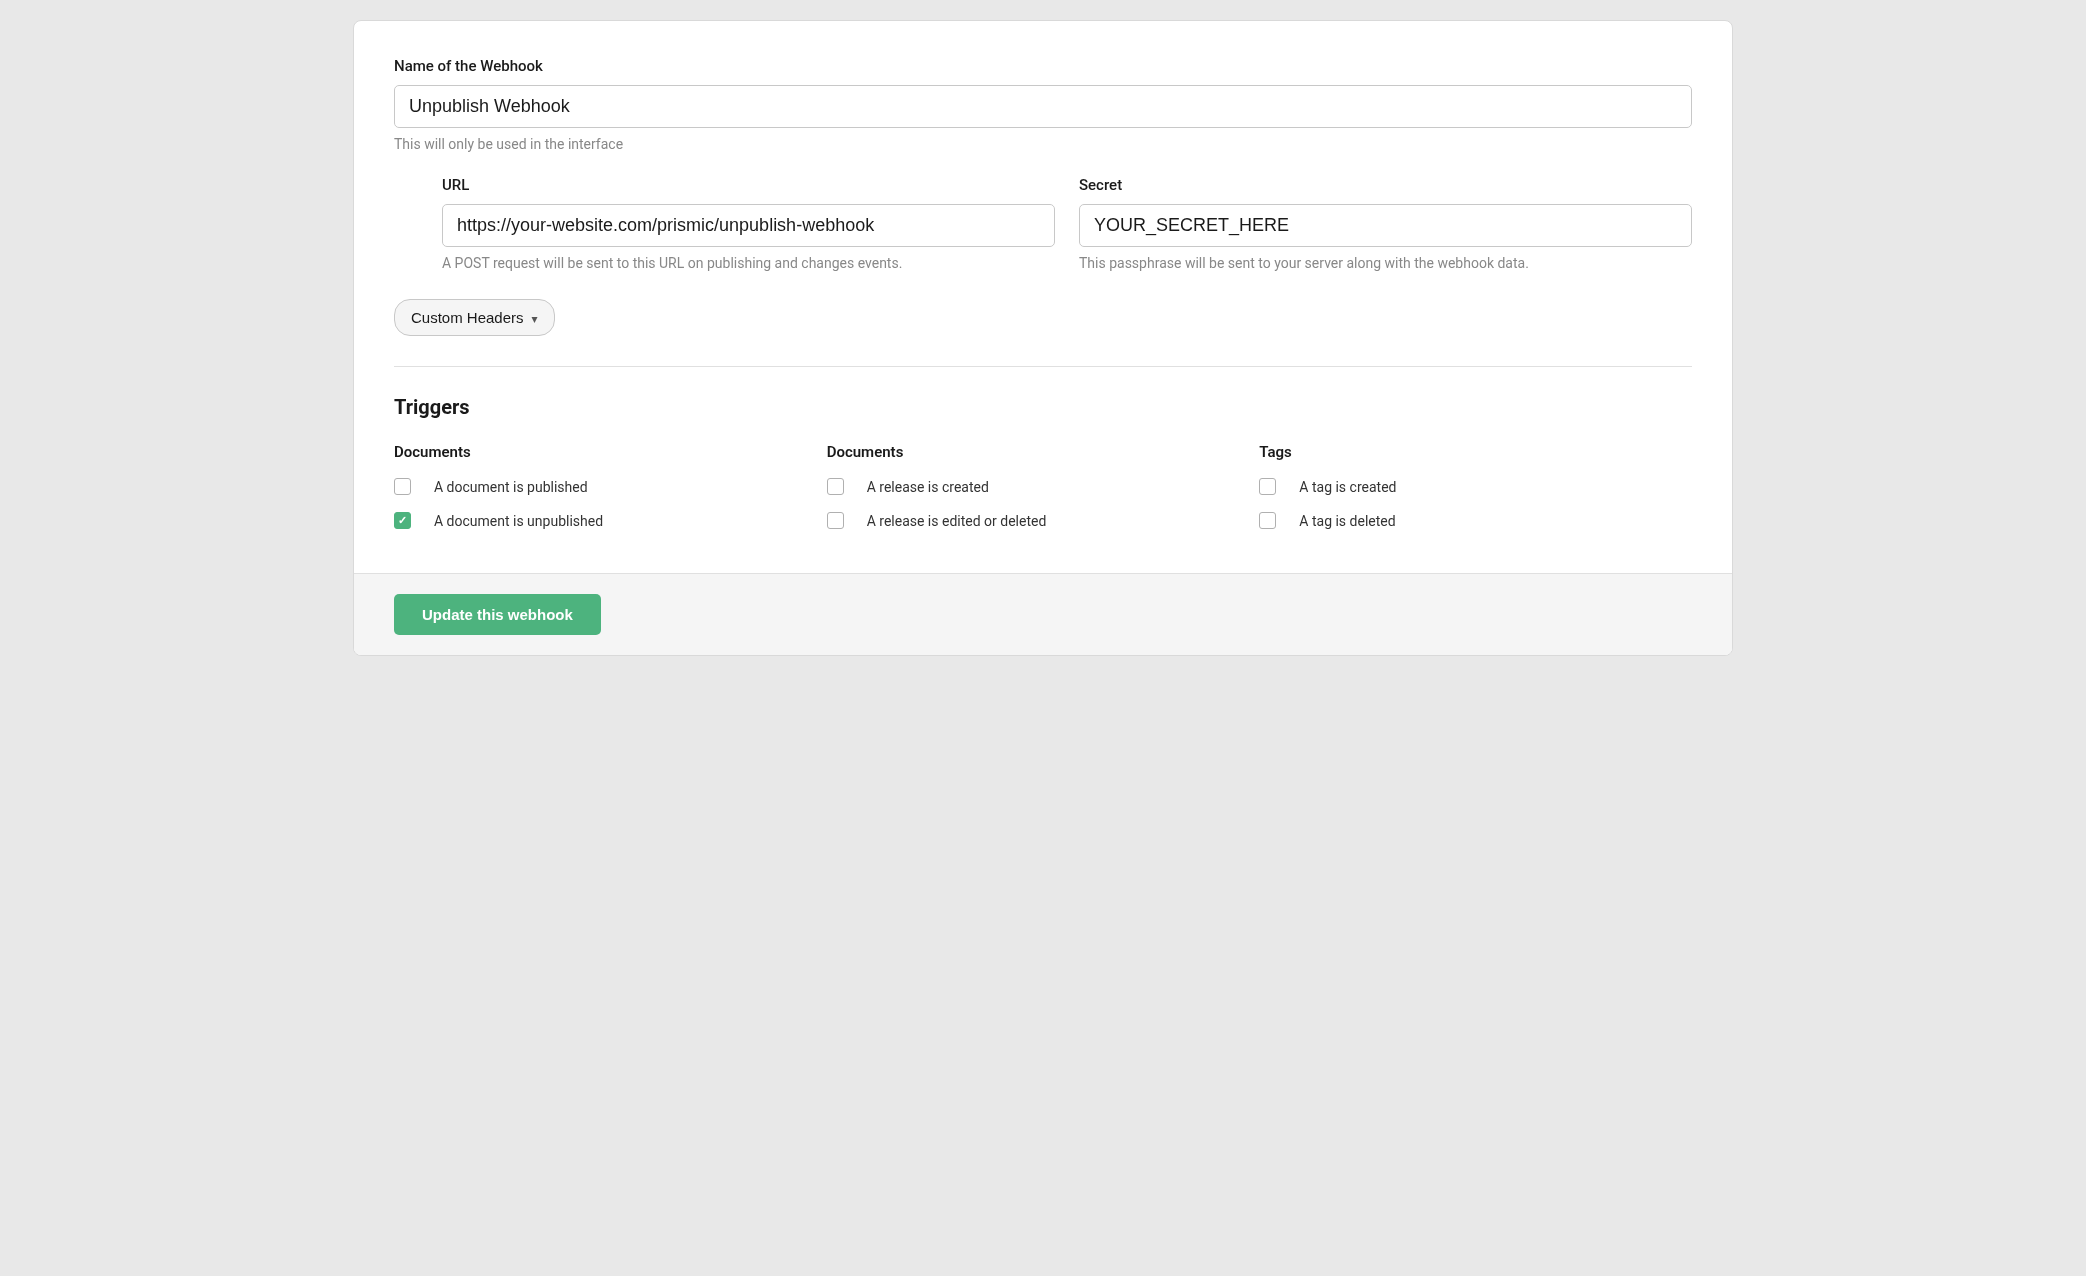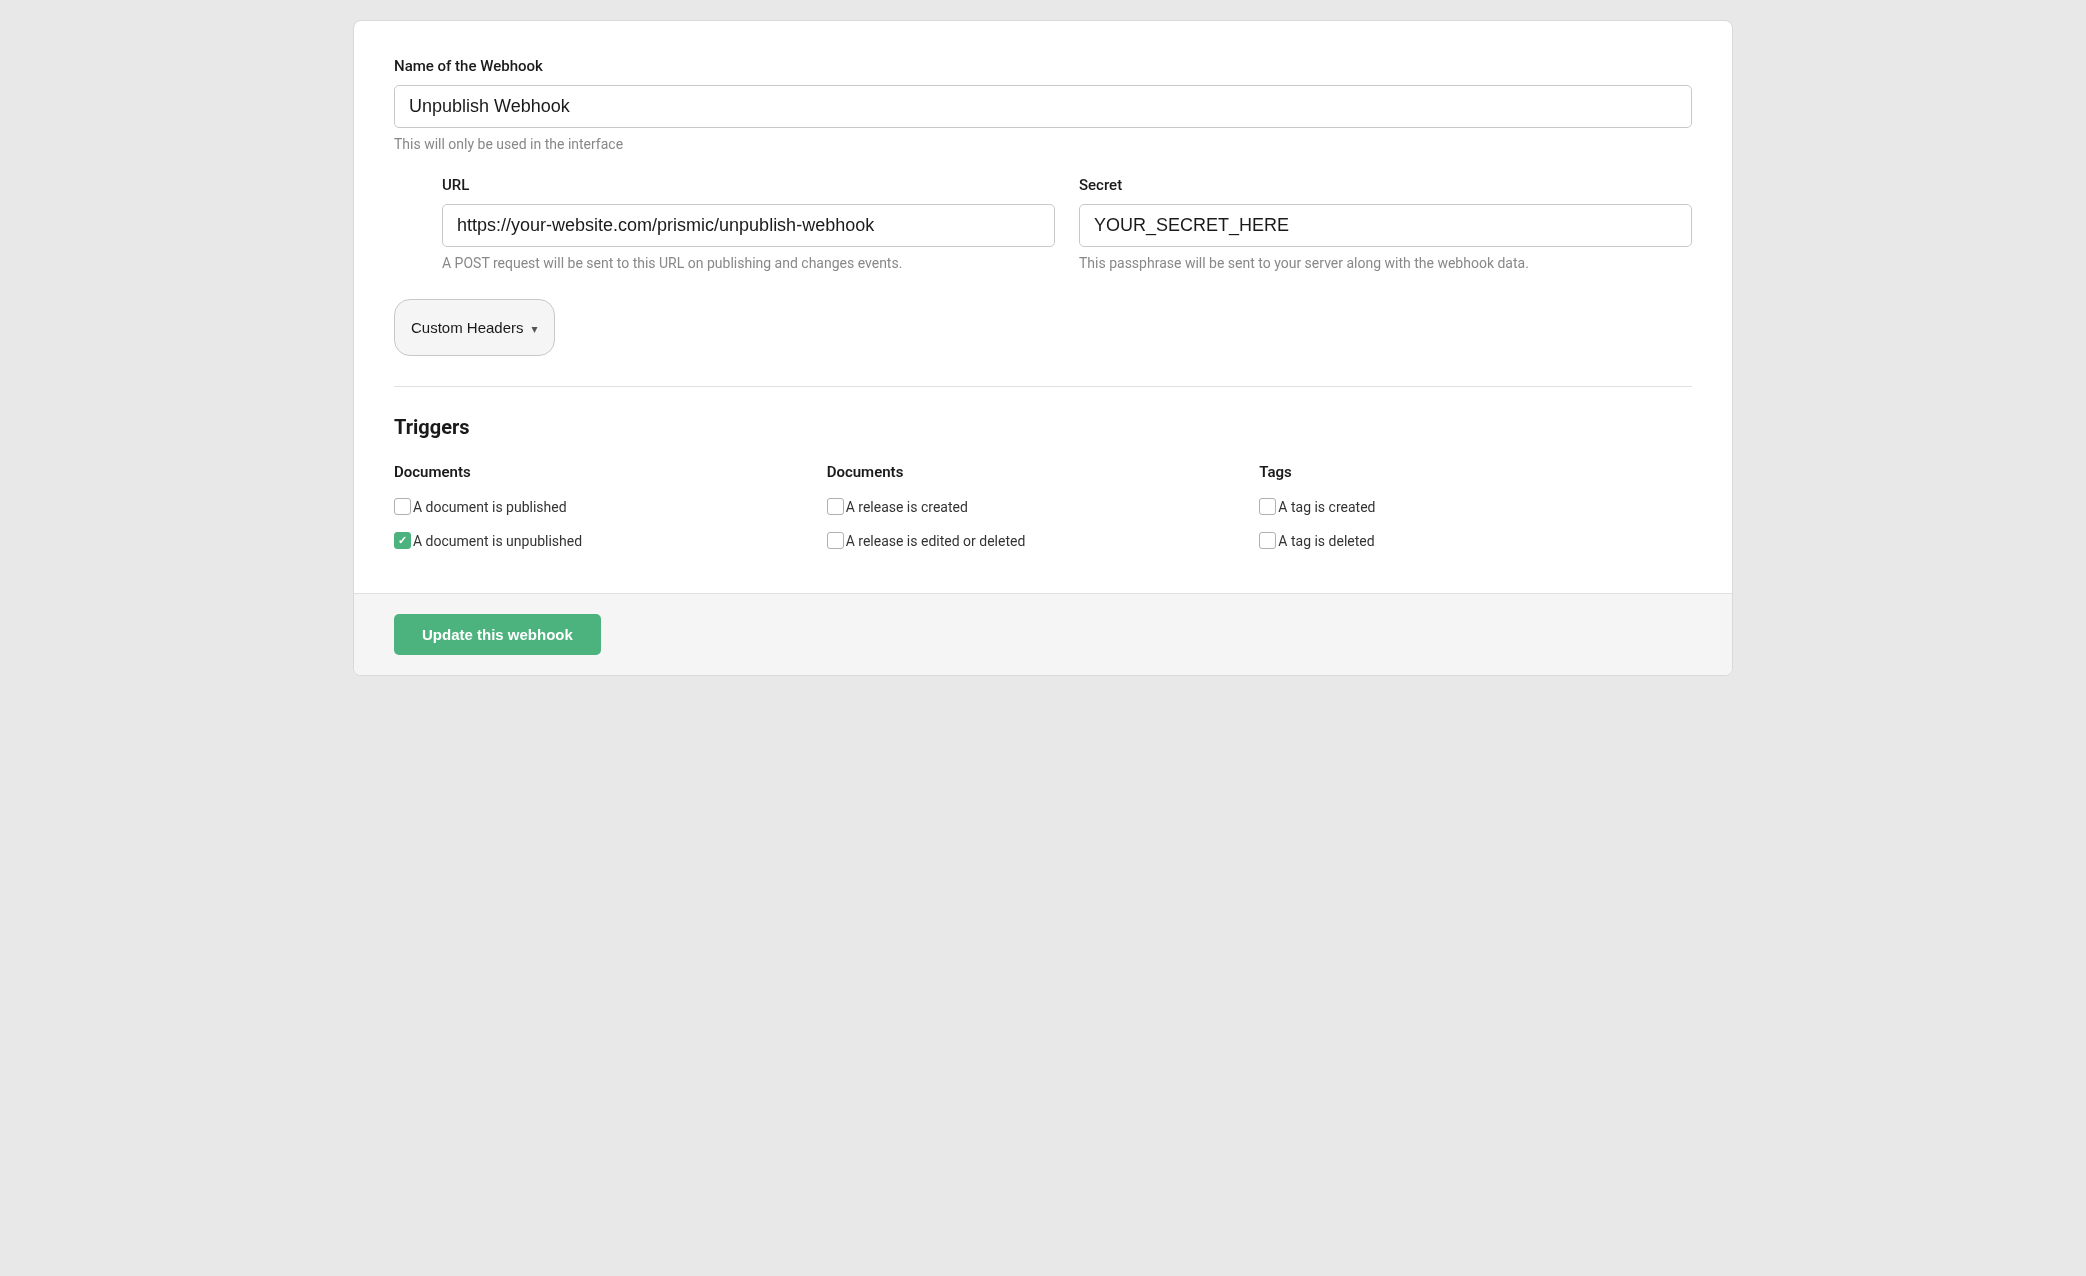--- a/index.html
+++ b/index.html
@@ -53,21 +53,21 @@
       flex: 1;
       margin-left: 48px;
     }
     .col-secret {
       flex: 1;
     }
     .custom-headers-btn {
       display: inline-flex;
       align-items: flex-end;
       gap: 8px;
-      padding: 19px 16px;
+      padding: 9px 16px;
       border: 1px solid #c8c8c8;
       border-radius: 16px;
       background: #f5f5f5;
       font-size: 15px;
       font-weight: 500;
       color: #1a1a1a;
       cursor: pointer;
       margin-top: 28px;
     }
     .chevron-down {
@@ -93,21 +93,21 @@
     .trigger-col {}
     .trigger-col-title {
       font-size: 15px;
       font-weight: 600;
       color: #1a1a1a;
       margin-bottom: 14px;
     }
     .trigger-item {
       display: flex;
       align-items: center;
-      gap: 2px;
+      gap: 23px;
       margin-bottom: 14px;
       margin-top: 17px;
     }
     .trigger-item label {
       font-size: 14px;
       color: #333;
       cursor: pointer;
       user-select: none;
     }
     .checkbox-wrap {

